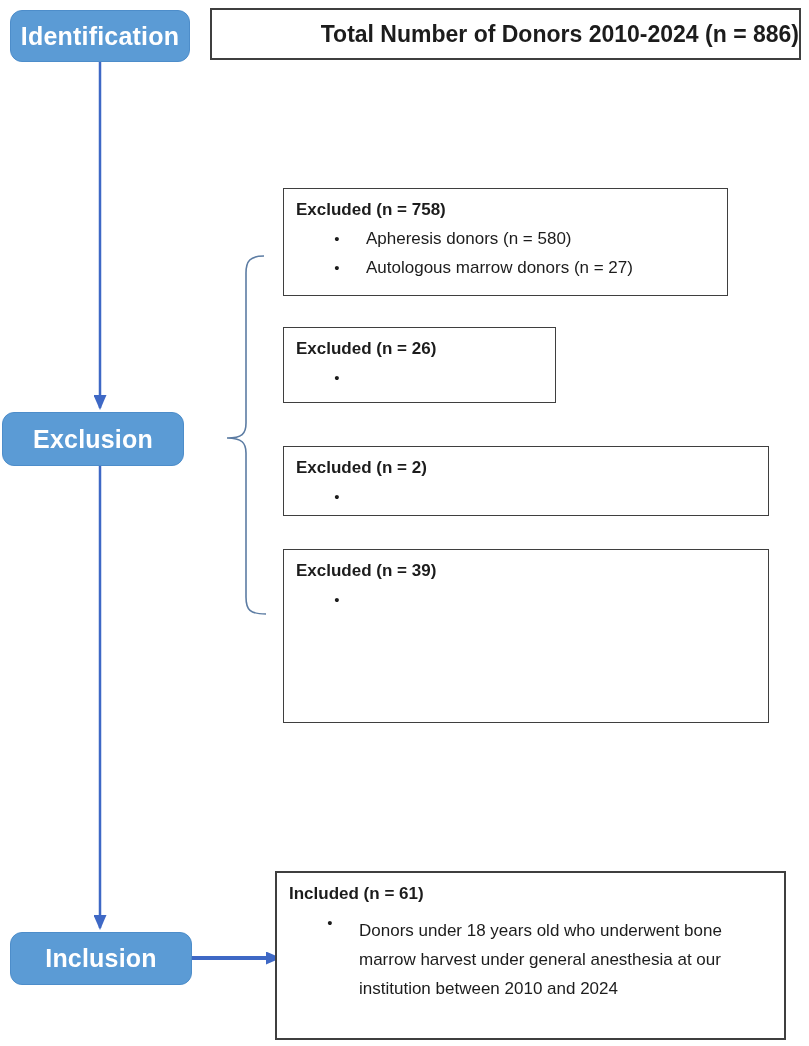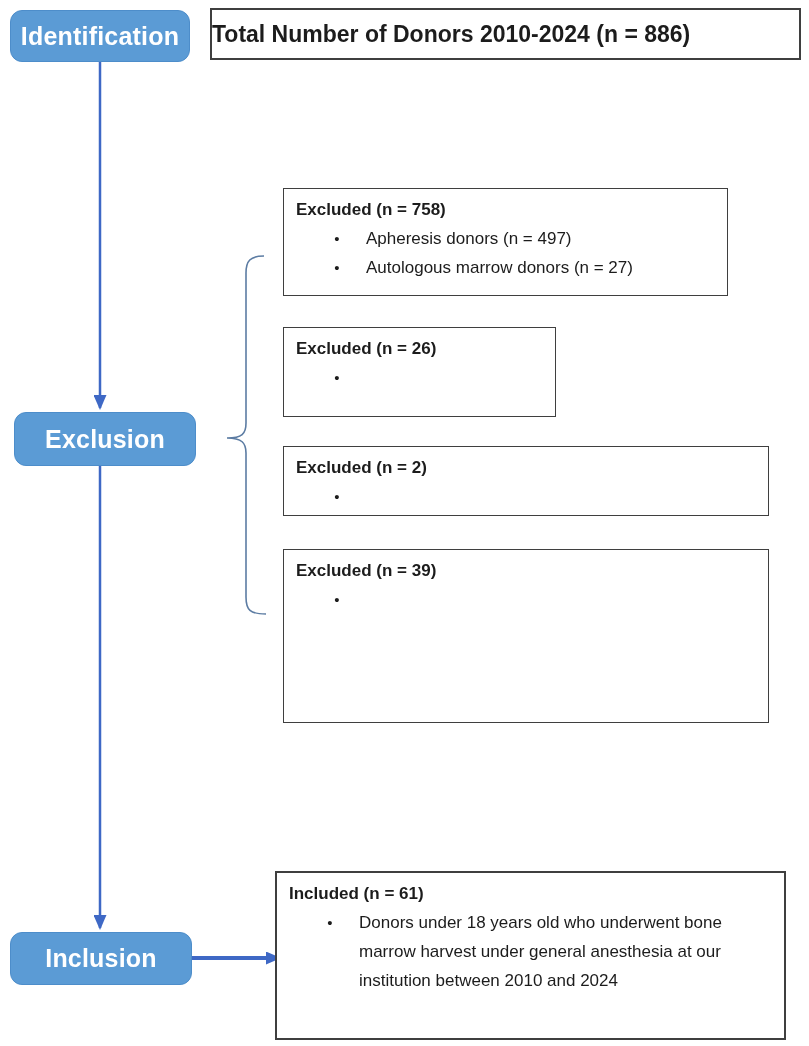--- a/index.html
+++ b/index.html
@@ -33,53 +33,53 @@
     border:1px solid var(--stage-border);
     border-radius:12px;
     color:var(--stage-text);
     font-weight:bold;
     font-size:25px;
     display:flex;align-items:center;justify-content:center;
     text-align:center;
     letter-spacing:.2px;
   }
   .stage-identification{left:10px;top:10px;width:180px;height:52px;}
-  .stage-exclusion{left:14px;top:412px;width:182px;height:54px;}
+  .stage-exclusion{left:2px;top:412px;width:182px;height:54px;}
   .stage-inclusion{left:10px;top:932px;width:182px;height:53px;}
 
   .title-box{
     position:absolute;left:210px;top:8px;width:591px;height:52px;
     border:2px solid var(--box-border);
     background:var(--background);
-    display:flex;align-items:center;justify-content:flex-start;
+    display:flex;align-items:center;justify-content:flex-end;
     font-weight:bold;font-size:23px;
     white-space:nowrap;
   }
 
   .info-box{
     position:absolute;
     border:1.5px solid var(--box-border);
     background:var(--background);
     padding:9px 10px 8px 12px;
   }
   .info-box.thick{border-width:2px;}
   .box-title{font-weight:bold;font-size:17px;line-height:23px;}
   ul.bullets{list-style:none;margin-top:3px;}
   li.bullet-row{display:flex;align-items:flex-start;padding-left:34px;line-height:29px;font-size:17px;}
   .dot{width:14px;text-align:center;flex:0 0 14px;margin-right:22px;font-size:15px;}
   .bullet-text{display:block;}
 
   .xbox-1{left:283px;top:188px;width:445px;height:108px;}
-  .xbox-2{left:283px;top:327px;width:273px;height:90px;}
+  .xbox-2{left:283px;top:327px;width:273px;height:76px;}
   .xbox-3{left:283px;top:446px;width:486px;height:70px;}
   .xbox-4{left:283px;top:549px;width:486px;height:174px;}
   .incbox{left:275px;top:871px;width:511px;height:169px;}
 
   .w-box4 .bullet-text{max-width:352px;}
-  .w-inc  .bullet-text{max-width:372px;}
+  .w-inc  .bullet-text{max-width:372px;margin-top:8px;}
 </style>
 </head>
 <body>
 
 <div class="canvas">
 
   <svg class="connectors" viewBox="0 0 809 1046" xmlns="http://www.w3.org/2000/svg">
     <defs>
       <marker id="ah" markerUnits="userSpaceOnUse" markerWidth="15" markerHeight="13" viewBox="0 0 15 13" refX="13" refY="6.5" orient="auto">
         <path class="arrowhead" d="M0,0 L15,6.5 L0,13 Z"></path>
@@ -105,21 +105,21 @@
 
   <div class="stage stage-inclusion">
     <span>Inclusion</span>
   </div>
 
   <div class="info-box xbox-1">
     <div class="box-title">Excluded (n = 758)</div>
     <ul class="bullets">
       <li class="bullet-row">
         <span class="dot">•</span>
-        <span class="bullet-text">Apheresis donors (n = 497)</span>
+        <span class="bullet-text">Apheresis donors (n = 580)</span>
       </li>
       <li class="bullet-row">
         <span class="dot">•</span>
         <span class="bullet-text">Autologous marrow donors (n = 27)</span>
       </li>
     </ul>
   </div>
 
   <div class="info-box xbox-2">
     <div class="box-title">Excluded (n = 26)</div>

